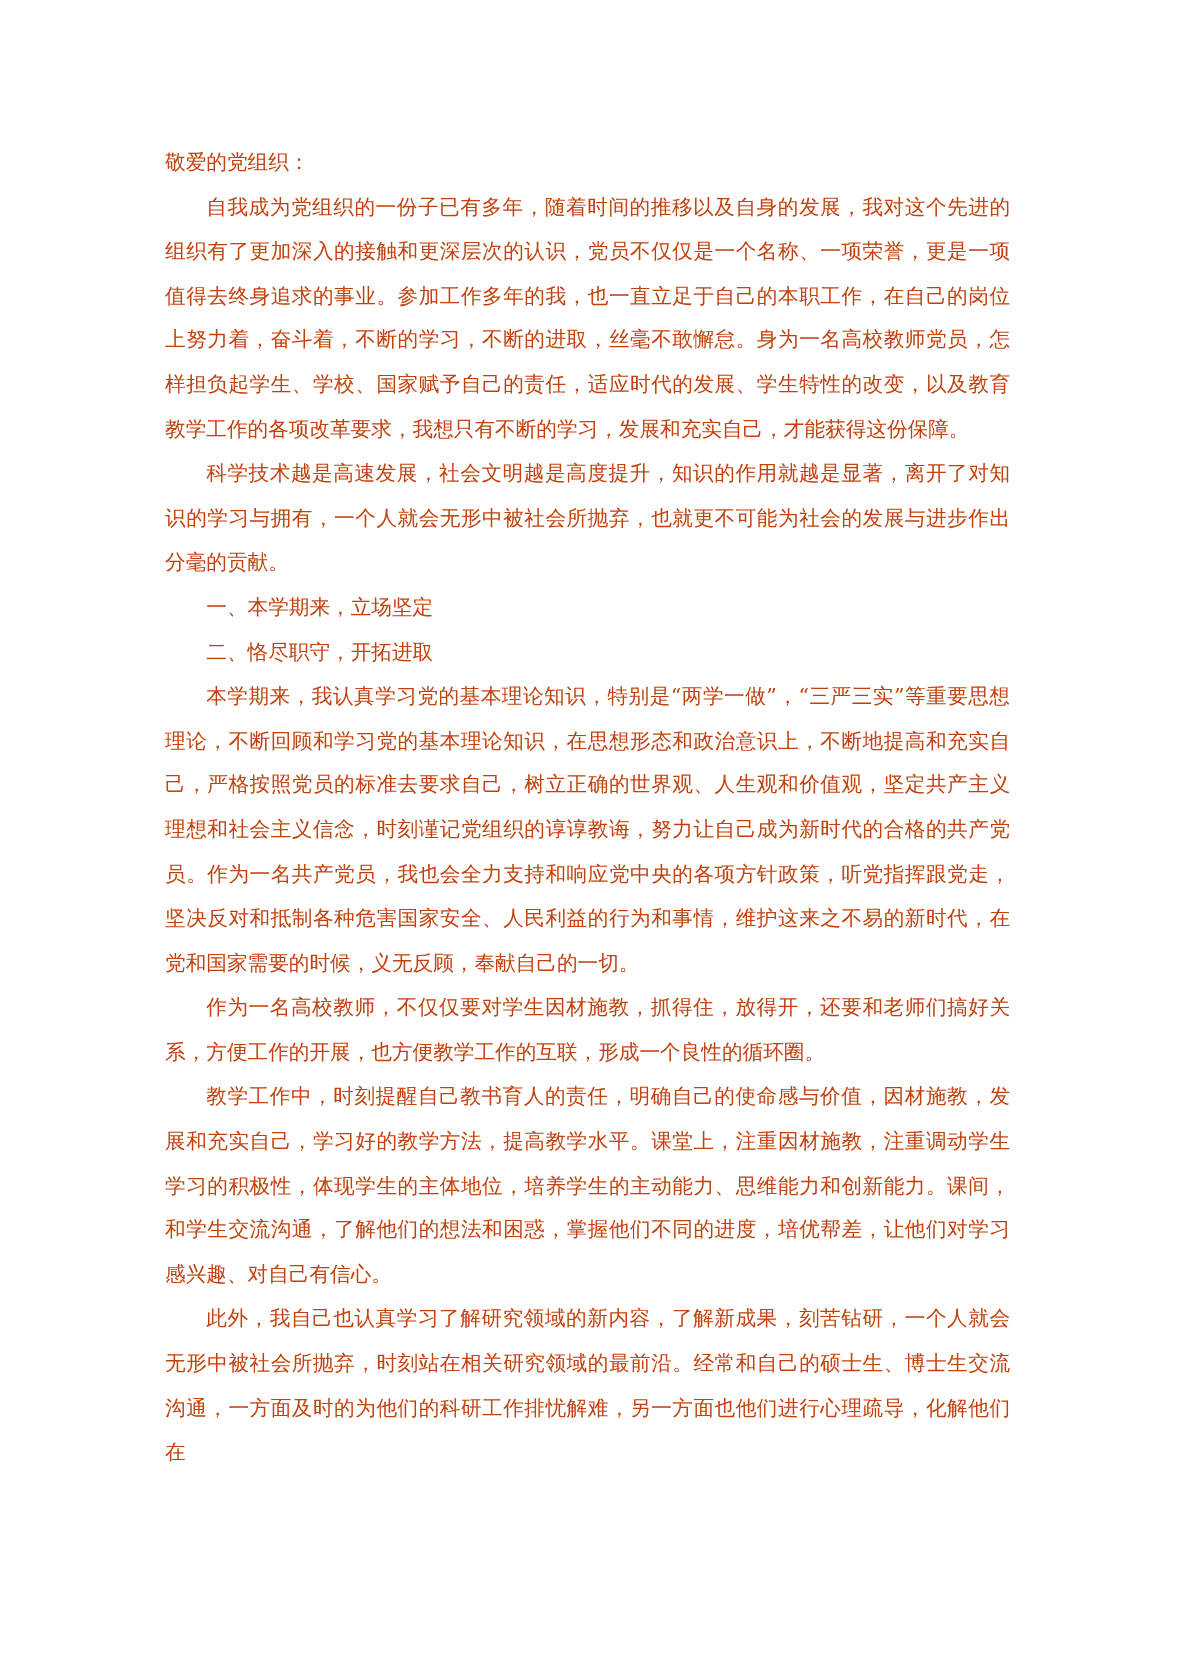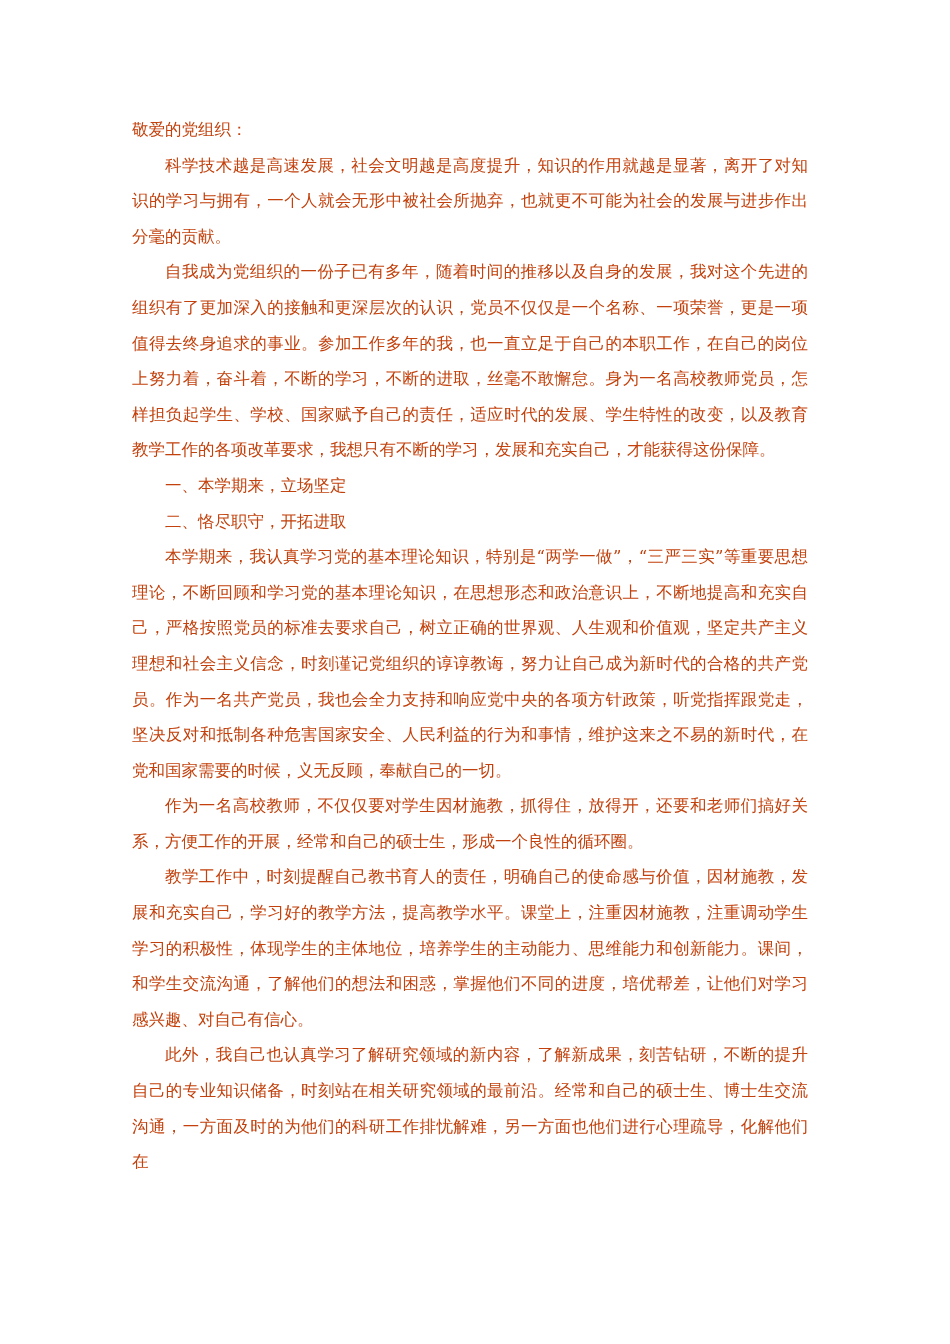--- a/index.html
+++ b/index.html
@@ -18,21 +18,21 @@
   }
   .p { margin: 0; }
   .indent { text-indent: 2em; }
   .salutation { margin: 0; }
 </style>
 </head>
 <body>
 
 <div class="page">
   <p class="salutation">敬爱的党组织：</p>
+  <p class="p indent">自我成为党组织的一份子已有多年，随着时间的推移以及自身的发展，我对这个先进的组织有了更加深入的接触和更深层次的认识，党员不仅仅是一个名称、一项荣誉，更是一项值得去终身追求的事业。参加工作多年的我，也一直立足于自己的本职工作，在自己的岗位上努力着，奋斗着，不断的学习，不断的进取，丝毫不敢懈怠。身为一名高校教师党员，怎样担负起学生、学校、国家赋予自己的责任，适应时代的发展、学生特性的改变，以及教育教学工作的各项改革要求，我想只有不断的学习，发展和充实自己，才能获得这份保障。</p>
   <p class="p indent">科学技术越是高速发展，社会文明越是高度提升，知识的作用就越是显著，离开了对知识的学习与拥有，一个人就会无形中被社会所抛弃，也就更不可能为社会的发展与进步作出分毫的贡献。</p>
-  <p class="p indent">自我成为党组织的一份子已有多年，随着时间的推移以及自身的发展，我对这个先进的组织有了更加深入的接触和更深层次的认识，党员不仅仅是一个名称、一项荣誉，更是一项值得去终身追求的事业。参加工作多年的我，也一直立足于自己的本职工作，在自己的岗位上努力着，奋斗着，不断的学习，不断的进取，丝毫不敢懈怠。身为一名高校教师党员，怎样担负起学生、学校、国家赋予自己的责任，适应时代的发展、学生特性的改变，以及教育教学工作的各项改革要求，我想只有不断的学习，发展和充实自己，才能获得这份保障。</p>
   <p class="p indent">一、本学期来，立场坚定</p>
   <p class="p indent">二、恪尽职守，开拓进取</p>
   <p class="p indent">本学期来，我认真学习党的基本理论知识，特别是“两学一做”，“三严三实”等重要思想理论，不断回顾和学习党的基本理论知识，在思想形态和政治意识上，不断地提高和充实自己，严格按照党员的标准去要求自己，树立正确的世界观、人生观和价值观，坚定共产主义理想和社会主义信念，时刻谨记党组织的谆谆教诲，努力让自己成为新时代的合格的共产党员。作为一名共产党员，我也会全力支持和响应党中央的各项方针政策，听党指挥跟党走，坚决反对和抵制各种危害国家安全、人民利益的行为和事情，维护这来之不易的新时代，在党和国家需要的时候，义无反顾，奉献自己的一切。</p>
-  <p class="p indent">作为一名高校教师，不仅仅要对学生因材施教，抓得住，放得开，还要和老师们搞好关系，方便工作的开展，经常和自己的硕士生，形成一个良性的循环圈。</p>
+  <p class="p indent">作为一名高校教师，不仅仅要对学生因材施教，抓得住，放得开，还要和老师们搞好关系，方便工作的开展，也方便教学工作的互联，形成一个良性的循环圈。</p>
   <p class="p indent">教学工作中，时刻提醒自己教书育人的责任，明确自己的使命感与价值，因材施教，发展和充实自己，学习好的教学方法，提高教学水平。课堂上，注重因材施教，注重调动学生学习的积极性，体现学生的主体地位，培养学生的主动能力、思维能力和创新能力。课间，和学生交流沟通，了解他们的想法和困惑，掌握他们不同的进度，培优帮差，让他们对学习感兴趣、对自己有信心。</p>
-  <p class="p indent">此外，我自己也认真学习了解研究领域的新内容，了解新成果，刻苦钻研，不断的提升自己的专业知识储备，时刻站在相关研究领域的最前沿。经常和自己的硕士生、博士生交流沟通，一方面及时的为他们的科研工作排忧解难，另一方面也他们进行心理疏导，化解他们在</p>
+  <p class="p indent">此外，我自己也认真学习了解研究领域的新内容，了解新成果，刻苦钻研，一个人就会无形中被社会所抛弃，时刻站在相关研究领域的最前沿。经常和自己的硕士生、博士生交流沟通，一方面及时的为他们的科研工作排忧解难，另一方面也他们进行心理疏导，化解他们在</p>
 </div>
 
 </body></html>

